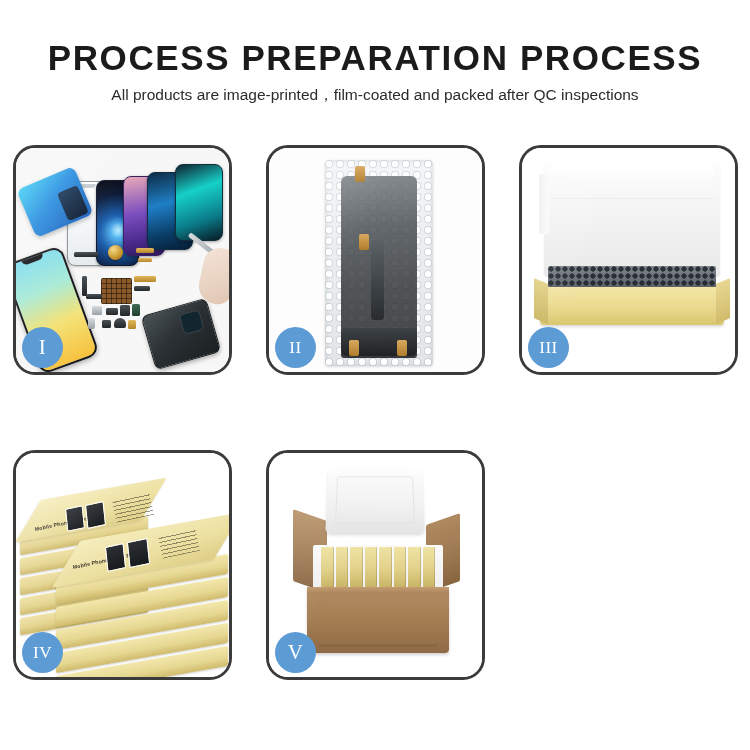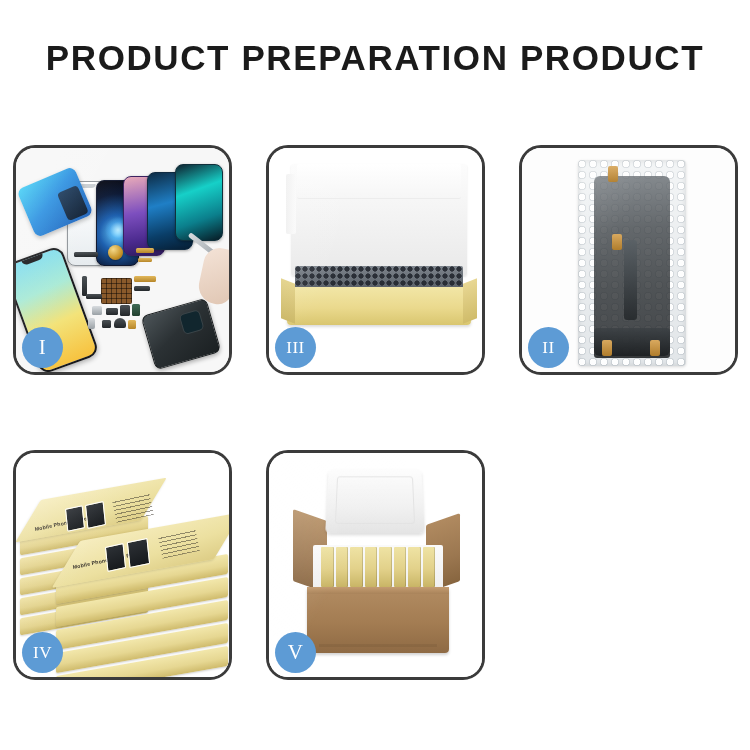--- a/index.html
+++ b/index.html
@@ -463,21 +463,22 @@
   .glare {
     position:absolute; inset:0;
     pointer-events:none;
     background: linear-gradient(120deg, rgba(255,255,255,.18) 0%, rgba(255,255,255,0) 42%);
   }
 </style>
 </head>
 <body>
 
 <div class="header">
-  <h1 class="page-title">PRODUCT PREPARATION PRODUCT</h1>
+  <h1 class="page-title">PROCESS PREPARATION PROCESS</h1>
+  <p class="page-subtitle">All products are image-printed，film-coated and packed after QC inspections</p>
 </div>
 
 <div class="grid">
 
   <div class="card">
     <div class="card-stage">
       <div class="p1-bg"></div>
 
       <div class="ph-glass"></div>
       <div class="phone ph-b"></div>
@@ -507,31 +508,20 @@
       <div class="prt dark" style="left:86px;top:172px;width:9px;height:8px;"></div>
       <div class="prt dark" style="left:98px;top:170px;width:12px;height:10px;border-radius:6px 6px 2px 2px;"></div>
       <div class="prt gold" style="left:112px;top:172px;width:8px;height:9px;"></div>
 
       <div class="tool"></div>
       <div class="hand"></div>
 
       <div class="glare"></div>
     </div>
     <div class="badge">I</div>
-  </div>
-
-  <div class="card">
-    <div class="card-stage">
-      <div class="p3-bg"></div>
-      <div class="box3-lid"></div>
-      <div class="box3-foam"></div>
-      <div class="box3-body"></div>
-      <div class="glare"></div>
-    </div>
-    <div class="badge wide">III</div>
   </div>
 
   <div class="card">
     <div class="card-stage">
       <div class="p2-bg"></div>
       <div class="bubble-bag">
         <div class="bag-inner-screen"></div>
         <div class="bag-flex"></div>
         <div class="bag-bottom"></div>
         <div class="bag-tape" style="left:30px;top:6px;"></div>
@@ -539,20 +529,31 @@
         <div class="bag-tape" style="left:24px;bottom:10px;"></div>
         <div class="bag-tape" style="right:26px;bottom:10px;"></div>
       </div>
       <div class="glare"></div>
     </div>
     <div class="badge wide">II</div>
   </div>
 
   <div class="card">
     <div class="card-stage">
+      <div class="p3-bg"></div>
+      <div class="box3-lid"></div>
+      <div class="box3-foam"></div>
+      <div class="box3-body"></div>
+      <div class="glare"></div>
+    </div>
+    <div class="badge wide">III</div>
+  </div>
+
+  <div class="card">
+    <div class="card-stage">
       <div class="p4-bg"></div>
       <div class="stackwrap">
 
         <div class="sbox back" style="top:44px;"></div>
         <div class="sbox back" style="top:64px;"></div>
         <div class="sbox back" style="top:84px;"></div>
         <div class="sbox back" style="top:104px;"></div>
         <div class="sbox back" style="top:124px;"></div>
 
         <div class="sbox front" style="top:86px;"></div>

